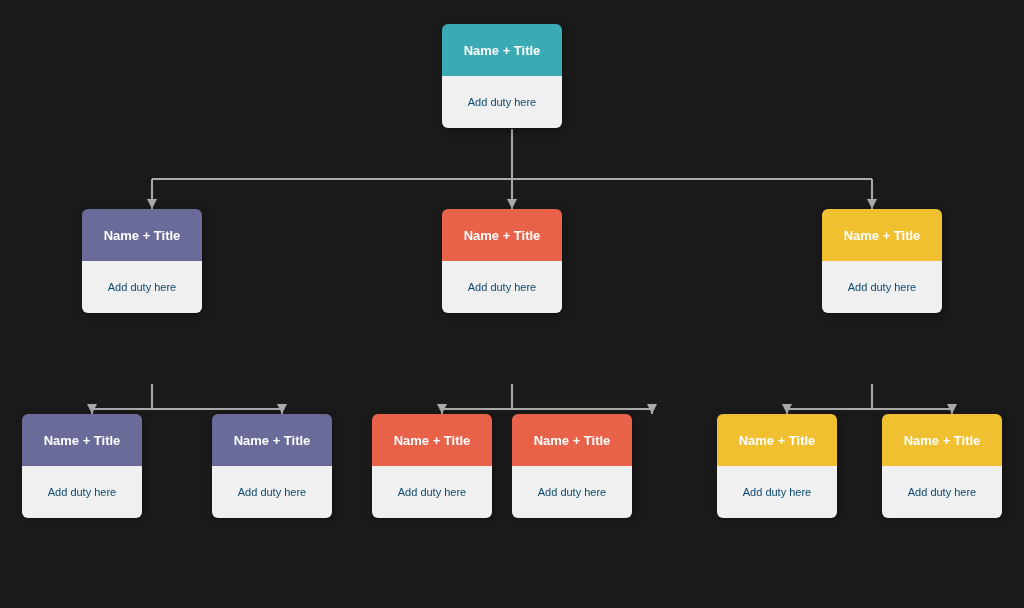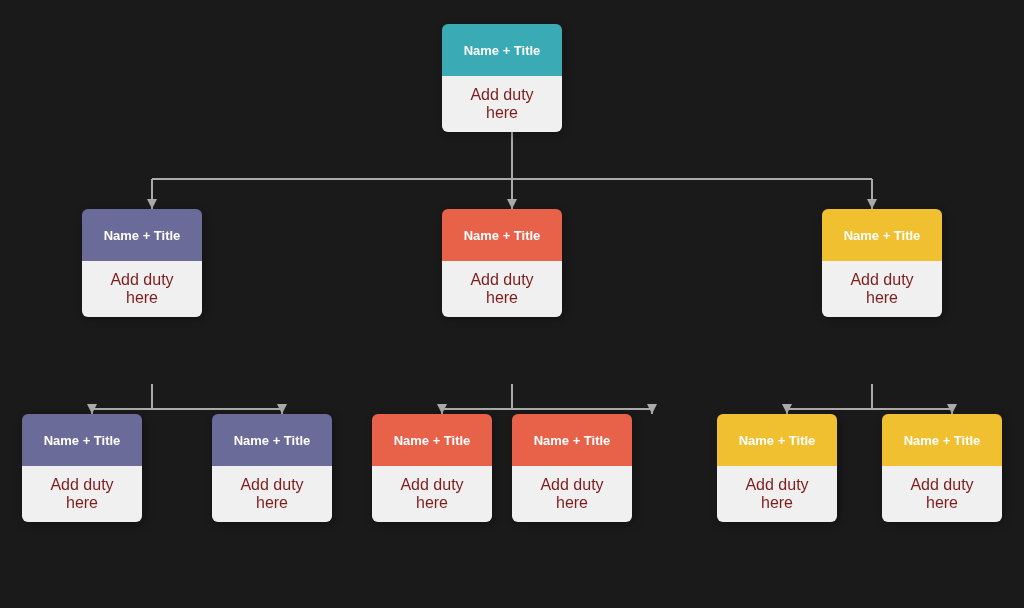--- a/index.html
+++ b/index.html
@@ -48,22 +48,22 @@
       min-height: 52px;
       display: flex;
       align-items: center;
       justify-content: center;
     }
 
     .node-body {
       background: #f0f0f0;
       padding: 10px 12px;
       text-align: center;
-      color: #7f1d1d;
-      font-size: 16px;
+      color: #0c4a6e;
+      font-size: 11px;
       min-height: 52px;
       display: flex;
       align-items: center;
       justify-content: center;
     }
 
     .color-teal   { background-color: #3aabb5; }
     .color-purple { background-color: #6b6b9a; }
     .color-coral  { background-color: #e8624a; }
     .color-yellow { background-color: #f0c030; }

